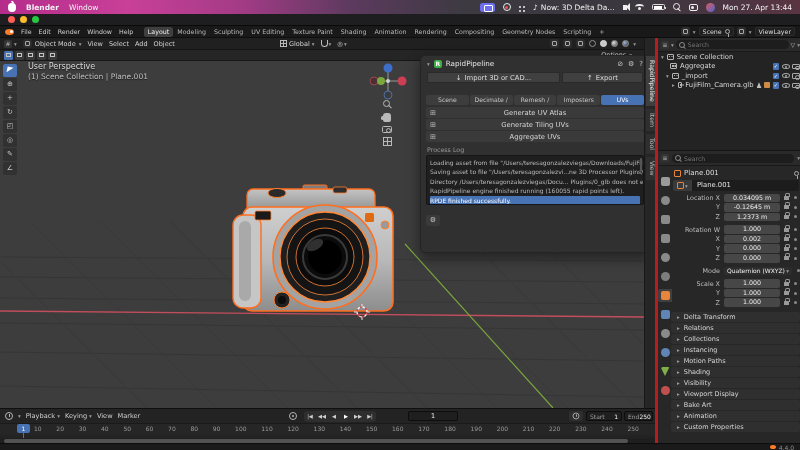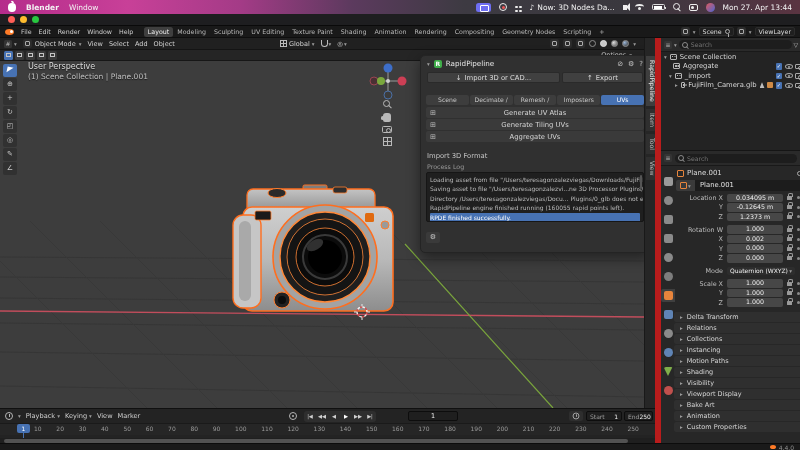--- a/index.html
+++ b/index.html
@@ -121,21 +121,21 @@
   .rp-run { display:flex; gap:2px; padding:9px 5px 0 5px; }
   .rp-gearbtn { width:14px; height:11px; background:#3a3a3a; border-radius:2px; color:#c6c6c6; text-align:center; line-height:11px; font-size:7px; }
   .rp-runbtn { flex:1; height:11px; background:#474747; border-radius:2px; text-align:center; line-height:11px; color:#e3e3e3; }
 
   
   #strip { left:644px; top:38px; width:11px; height:370px; background:#262626; border-left:1px solid #191919; }
   .vtab { writing-mode:vertical-rl; font-size:6.2px; color:#b9b9b9; background:#2f2f2f; border-radius:0 2px 2px 0; padding:4px 0; text-align:center; width:10px; margin:0 0 3px 1px; }
   .vtab.act { background:#3e3e3e; color:#ececec; }
 
   
-  #rightcol { left:655px; top:38px; width:145px; height:405px; background:#232323; border-left:6px solid #b91c1c; }
+  #rightcol { left:655px; top:38px; width:145px; height:405px; background:#232323; border-left:3px solid #b91c1c; }
   #outliner { position:absolute; left:0; top:0; width:145px; height:112px; }
   .ol-head { display:flex; align-items:center; gap:2px; padding:2px 3px; background:#2a2a2a; border-bottom:1px solid #191919; }
   .srch { flex:1; background:#1d1d1d; border:none; border-radius:7px; height:9px; color:#bbb; font-size:6.2px; padding:0 4px 0 12px; font-family:"DejaVu Sans",sans-serif; outline:none; }
   .srch-wrap { position:relative; flex:1; display:flex; }
   .srch-ic { position:absolute; left:3px; top:1.5px; width:7px; height:7px; }
   .srch-ic::before { content:""; position:absolute; width:4px; height:4px; border:1px solid #8a8a8a; border-radius:50%; }
   .srch-ic::after { content:""; position:absolute; width:2.5px; height:1px; background:#8a8a8a; transform:rotate(45deg); left:4.2px; top:5px; }
   .ol-row { display:flex; align-items:center; gap:3px; height:9.5px; padding:0 3px; font-size:6.8px; color:#d7d7d7; position:relative; }
   .colicon { width:7px; height:6px; border:1px solid #b5b5b5; border-radius:1px; position:relative; }
   .colicon::before { content:""; position:absolute; left:1px; top:1px; width:1.5px; height:1.5px; background:#b5b5b5; box-shadow:2.5px 0 #b5b5b5; }
@@ -206,21 +206,21 @@
     <span class="apple"></span>
     <span class="mb-app">Blender</span>
     <span class="menu-item">Window</span>
   </div>
   <div class="mb-right row">
     <span class="mb-pill"></span>
     <span class="mb-rec"></span>
     <span class="mb-dots"></span>
     <span class="mb-now row">
       <span>♪</span>
-      <span>Now: 3D Nodes Da...</span>
+      <span>Now: 3D Delta Da...</span>
     </span>
     <span class="vol"></span>
     <span class="wifi"></span>
     <span class="batt"></span>
     <span class="magw"></span>
     <span class="cc"></span>
     <span class="avatar"></span>
     <span class="mb-clock">Mon 27. Apr 13:44</span>
   </div>
 </div>
@@ -461,21 +461,20 @@
         </span>
       <span class="rp-action">
           <span class="gi">⊞</span>
           <span>Generate Tiling UVs</span>
         </span>
       <span class="rp-action">
           <span class="gi">⊞</span>
           <span>Aggregate UVs</span>
         </span>
     </div>
-    <div class="rp-lab1">Import 3D Format</div>
     <div class="rp-lab2">Process Log</div>
     <div class="rp-log">
       <div class="ln">Loading asset from file "/Users/teresagonzalezviegas/Downloads/FujiFilm_Camera.glb".</div>
       <div class="ln">Saving asset to file "/Users/teresagonzalezvi...ne 3D Processor Plugins/0_glb/rpde_file.glb".</div>
       <div class="ln">Directory /Users/teresagonzalezviegas/Docu... Plugins/0_glb does not exist, will be created.</div>
       <div class="ln">RapidPipeline engine finished running (160055 rapid points left).</div>
       <div class="ln sel">RPDE finished successfully.</div>
       <span class="rp-scroll"></span>
     </div>
     <div class="rp-run">

